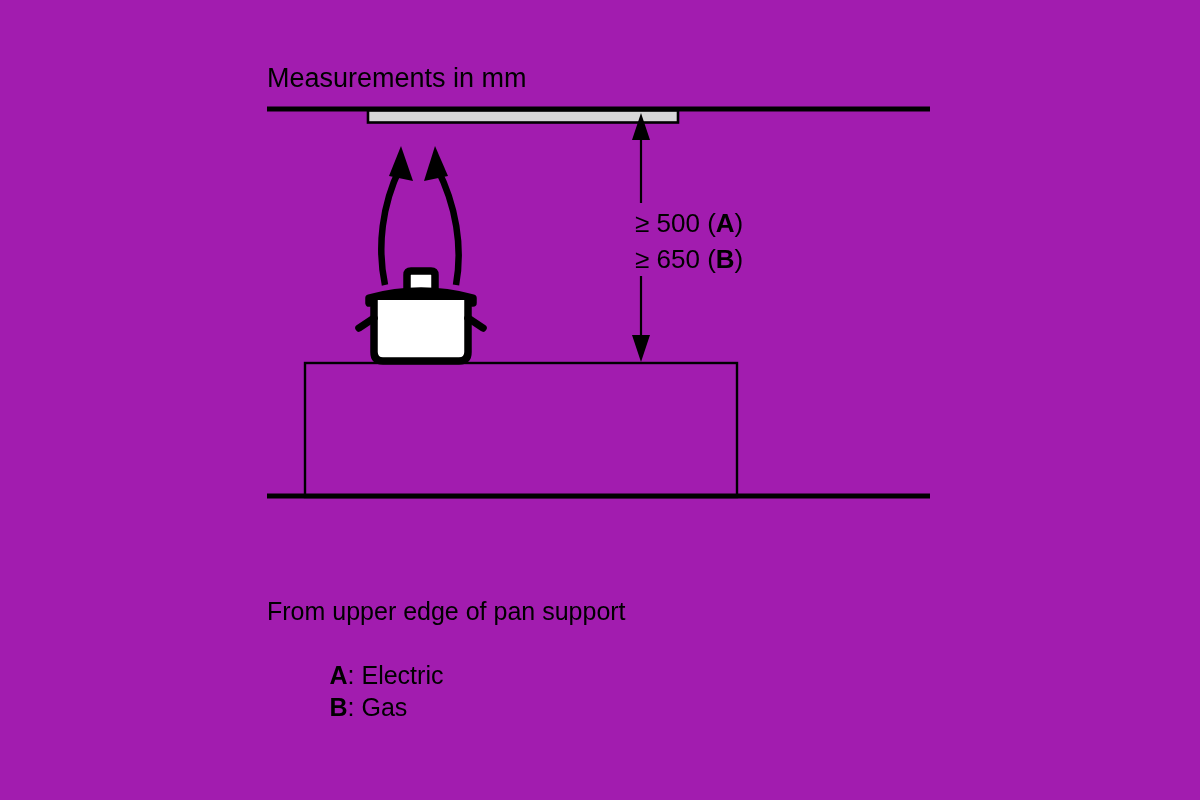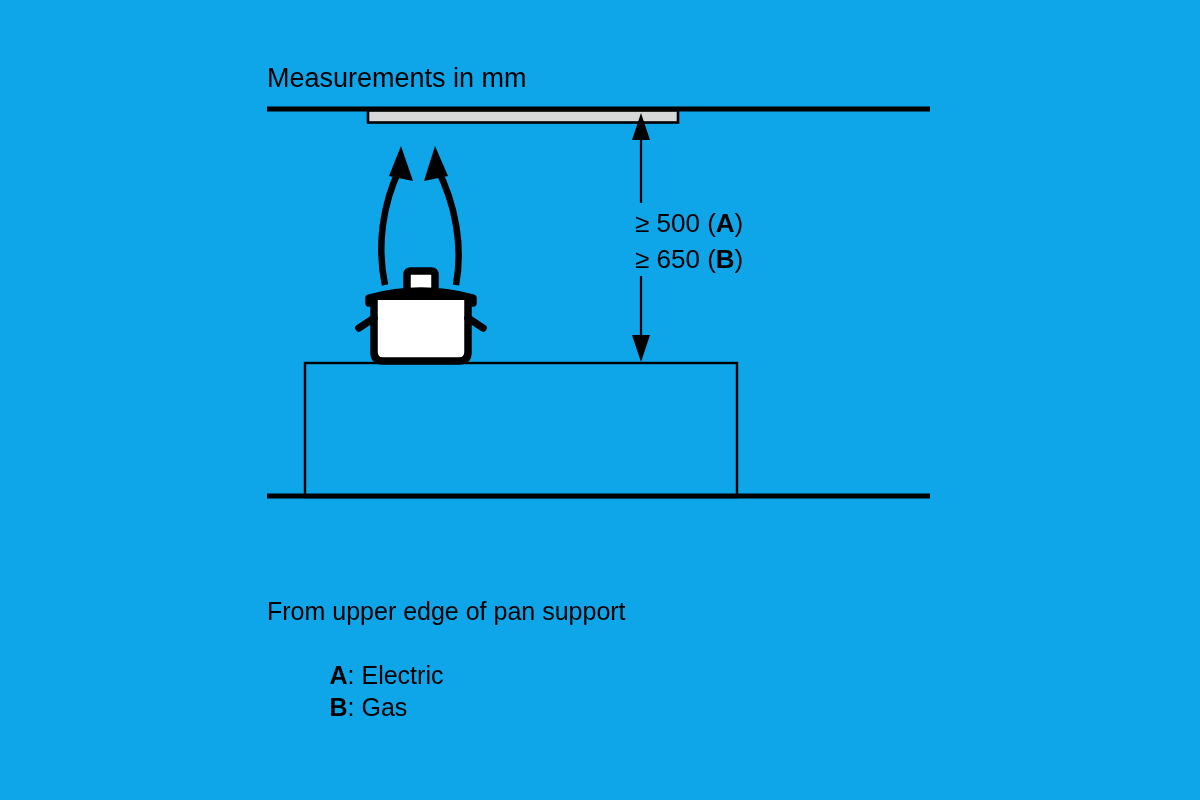--- a/index.html
+++ b/index.html
@@ -12,21 +12,21 @@
     width: 1200px;
     height: 800px;
     font-family: "Liberation Sans", sans-serif;
     color: #000000;
     overflow: hidden;
   }
   #diagram-root {
     position: relative;
     width: 1200px;
     height: 800px;
-    background: #0ea5e9;
+    background: #a21caf;
   }
   svg.diagram-canvas {
     position: absolute;
     top: 0;
     left: 0;
     width: 1200px;
     height: 800px;
     display: block;
   }
   text {

